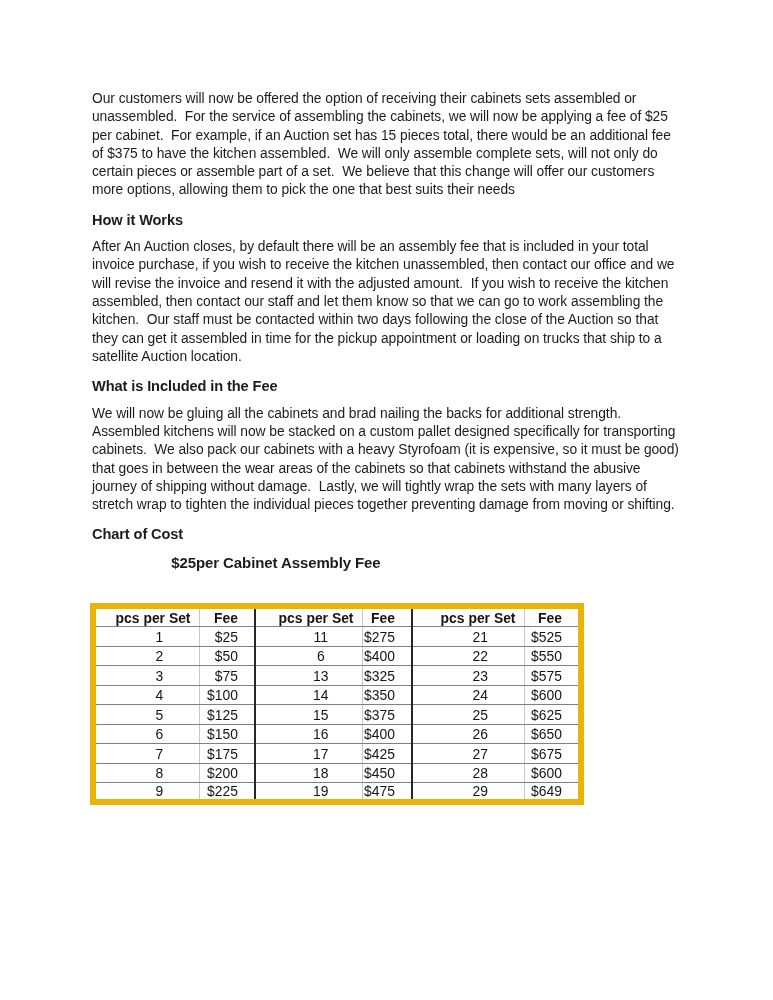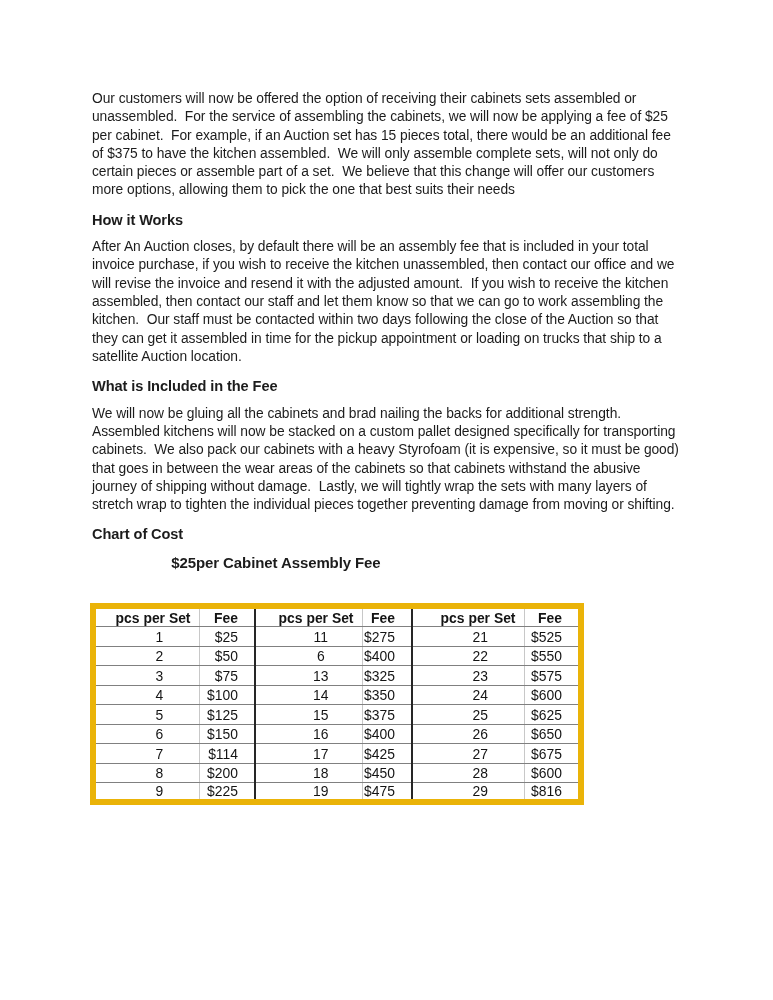--- a/index.html
+++ b/index.html
@@ -161,39 +161,39 @@
           <tr>
             <td class="pcs">6</td>
             <td class="fee g-end">$150</td>
             <td class="pcs">16</td>
             <td class="fee g-end">$400</td>
             <td class="pcs">26</td>
             <td class="fee">$650</td>
           </tr>
           <tr>
             <td class="pcs">7</td>
-            <td class="fee g-end">$114</td>
+            <td class="fee g-end">$175</td>
             <td class="pcs">17</td>
             <td class="fee g-end">$425</td>
             <td class="pcs">27</td>
             <td class="fee">$675</td>
           </tr>
           <tr>
             <td class="pcs">8</td>
             <td class="fee g-end">$200</td>
             <td class="pcs">18</td>
             <td class="fee g-end">$450</td>
             <td class="pcs">28</td>
             <td class="fee">$600</td>
           </tr>
           <tr>
             <td class="pcs">9</td>
             <td class="fee g-end">$225</td>
             <td class="pcs">19</td>
             <td class="fee g-end">$475</td>
             <td class="pcs">29</td>
-            <td class="fee">$816</td>
+            <td class="fee">$649</td>
           </tr>
         </tbody>
     </table>
 
   </div>
 </div>
 
 </body></html>

